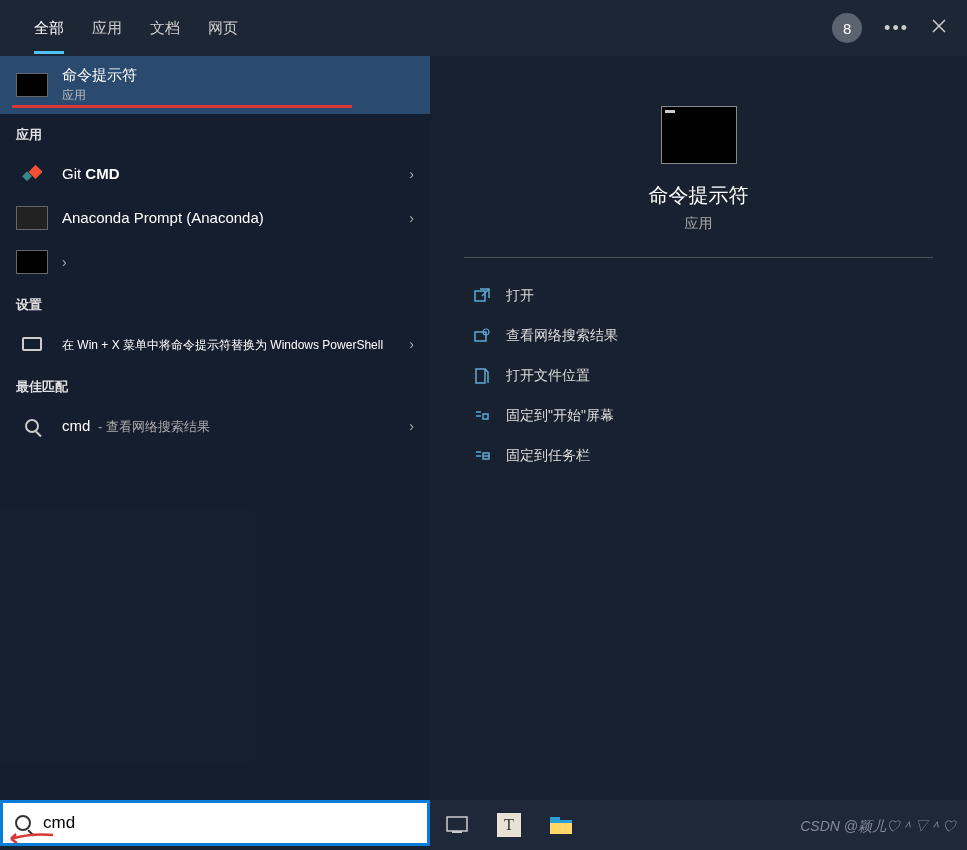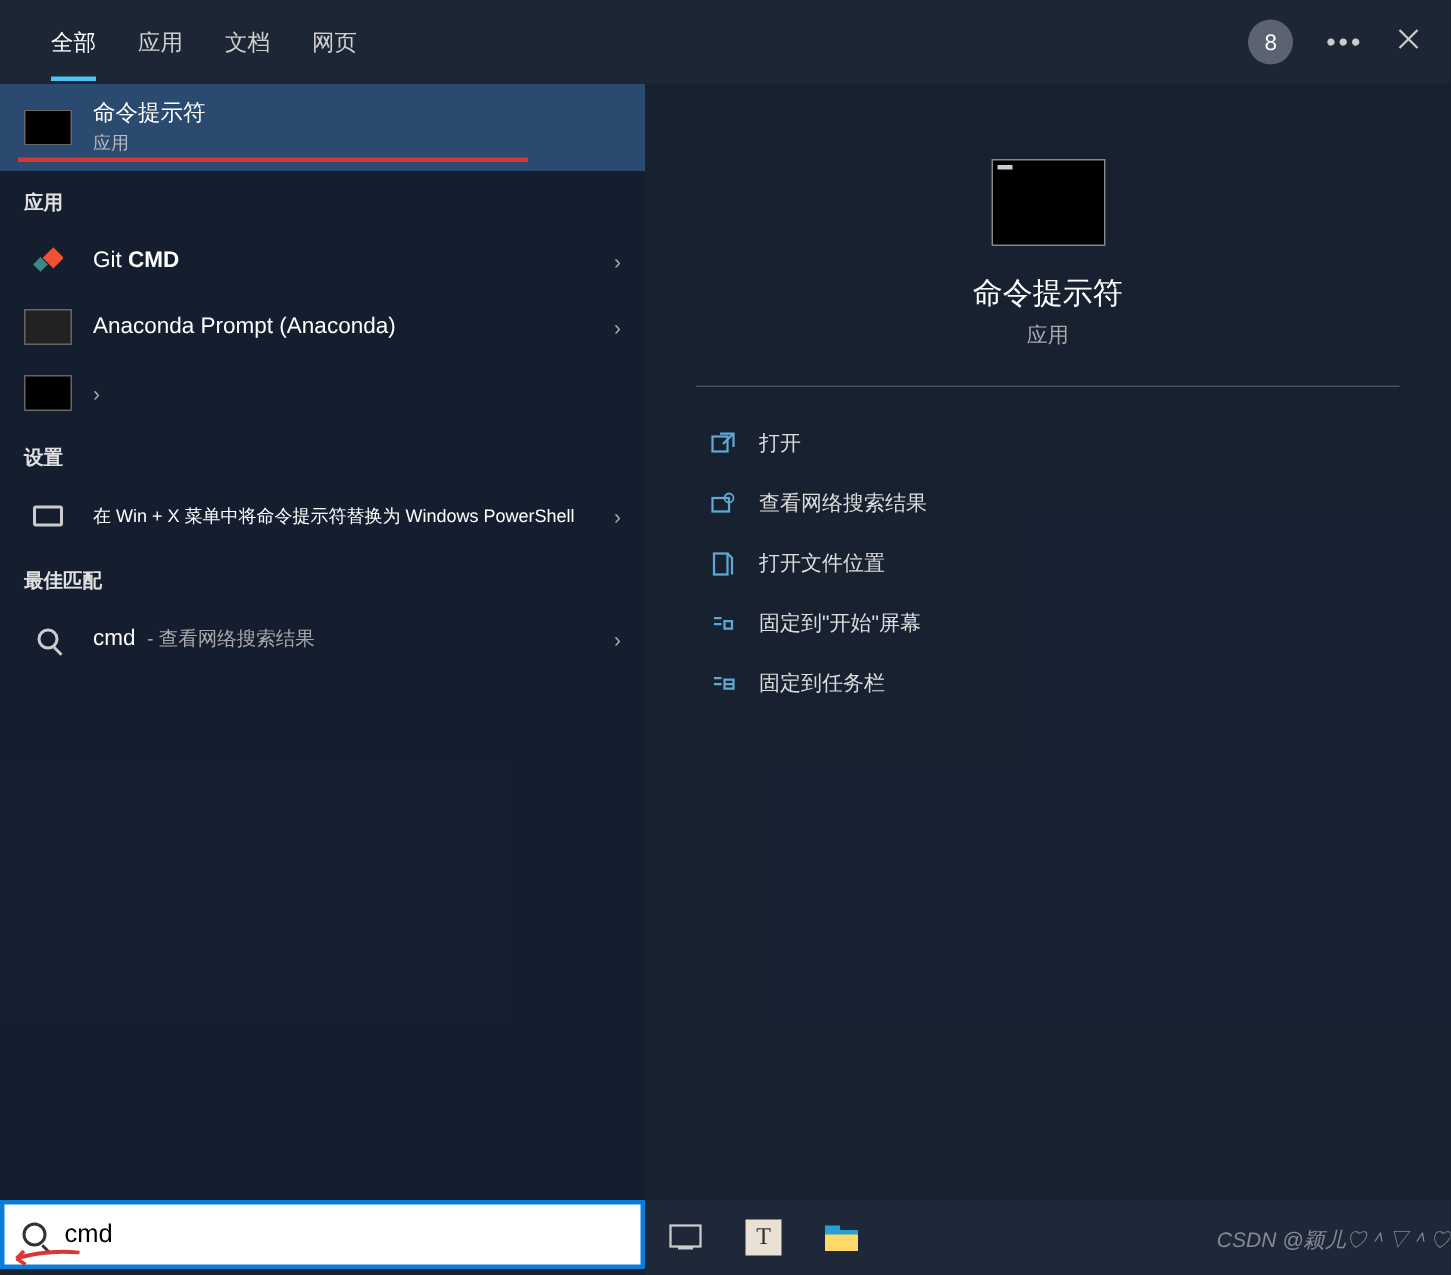--- a/index.html
+++ b/index.html
@@ -44,21 +44,21 @@
 .action .aicon { width: 20px; height: 20px; margin-right: 14px; color: #5fa8d3; display: flex; align-items: center; justify-content: center; }
 
 .bottom { position: absolute; bottom: 0; left: 0; right: 0; height: 50px; display: flex; }
 .search-box { width: 430px; height: 46px; background: #fff; border: 3px solid #0a7dd8; display: flex; align-items: center; padding: 0 12px; position: relative; }
 .search-box .sicon { width: 16px; height: 16px; border: 2px solid #333; border-radius: 50%; position: relative; margin-right: 12px; }
 .search-box .sicon::after { content: ""; position: absolute; width: 8px; height: 2px; background: #333; bottom: -5px; right: -6px; transform: rotate(45deg); }
 .search-box input { border: none; outline: none; font-size: 17px; flex: 1; background: transparent; }
 .red-arrow { position: absolute; bottom: -2px; left: 2px; }
 .taskbar { flex: 1; background: #1e2838; display: flex; align-items: center; padding: 0 14px; gap: 26px; }
 .tb-icon { width: 26px; height: 26px; display: flex; align-items: center; justify-content: center; cursor: pointer; }
-.watermark { position: absolute; right: 0; bottom: 14px; color: rgba(200,200,210,0.6); font-size: 14px; font-style: italic; }
+.watermark { position: absolute; right: 11px; bottom: 14px; color: rgba(200,200,210,0.6); font-size: 14px; font-style: italic; }
 </style>
 </head>
 <body>
 
 <div class="tabs">
   <div class="tab active">全部</div>
   <div class="tab">应用</div>
   <div class="tab">文档</div>
   <div class="tab">网页</div>
   <div class="tabs-right">

